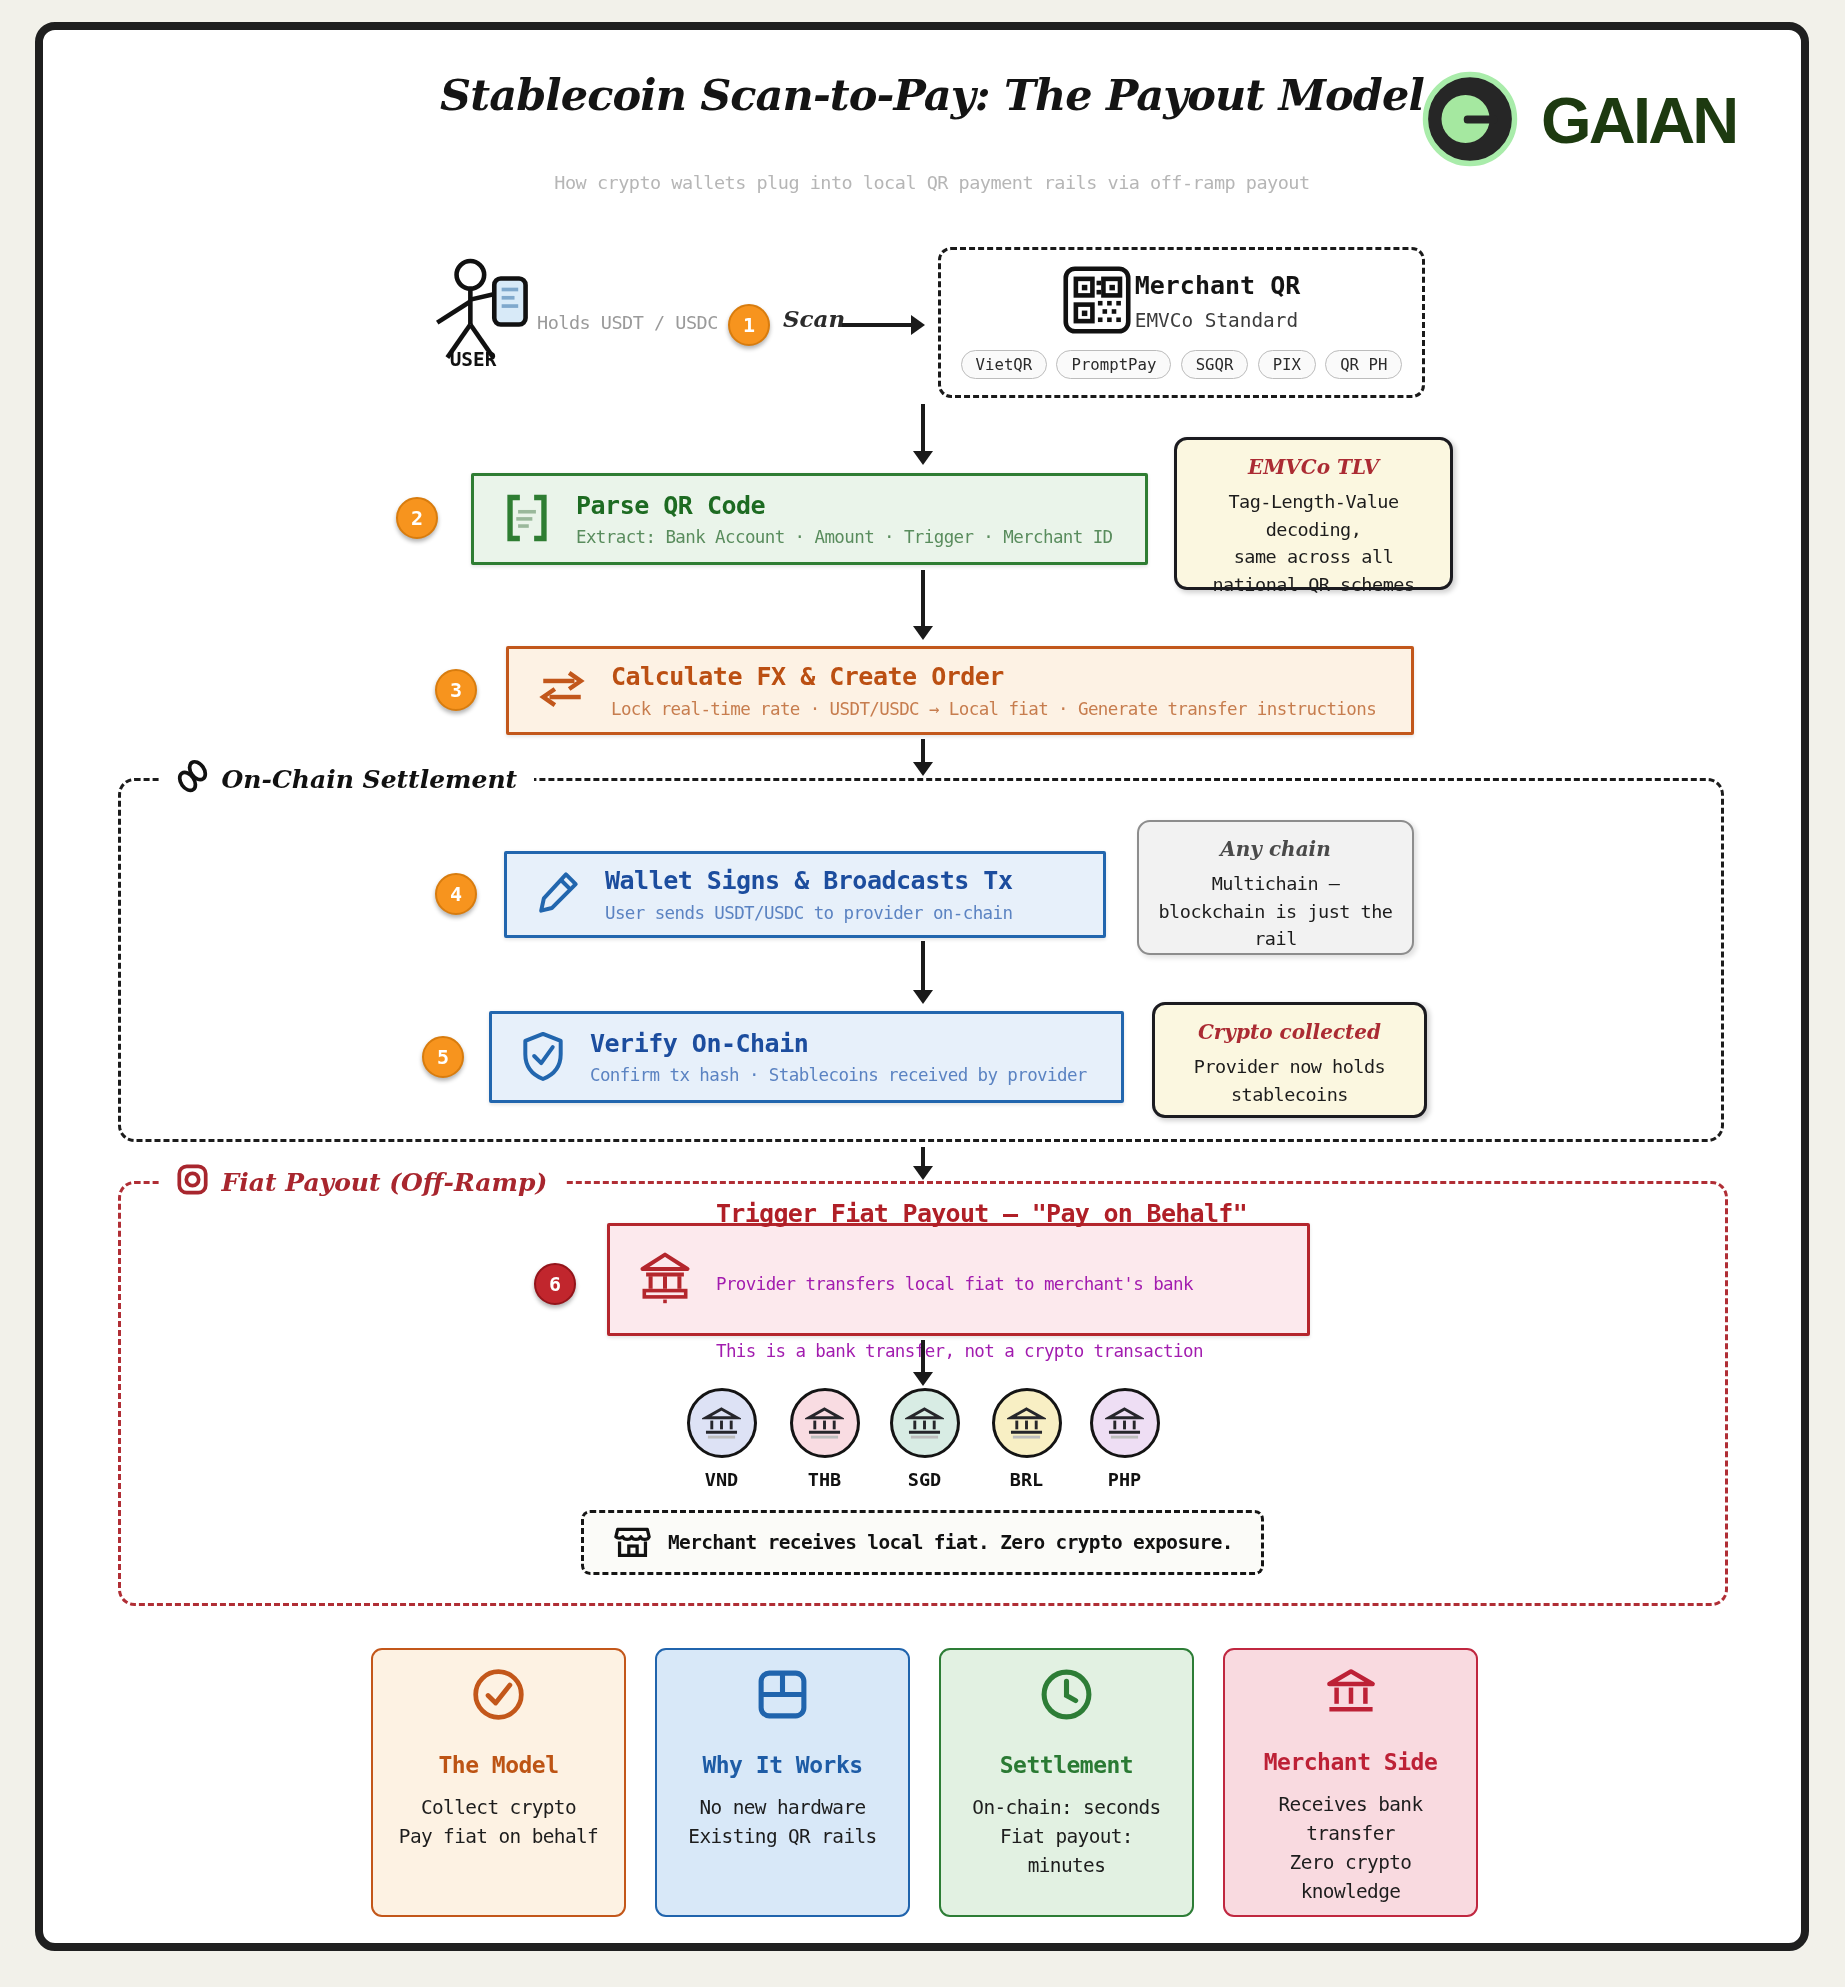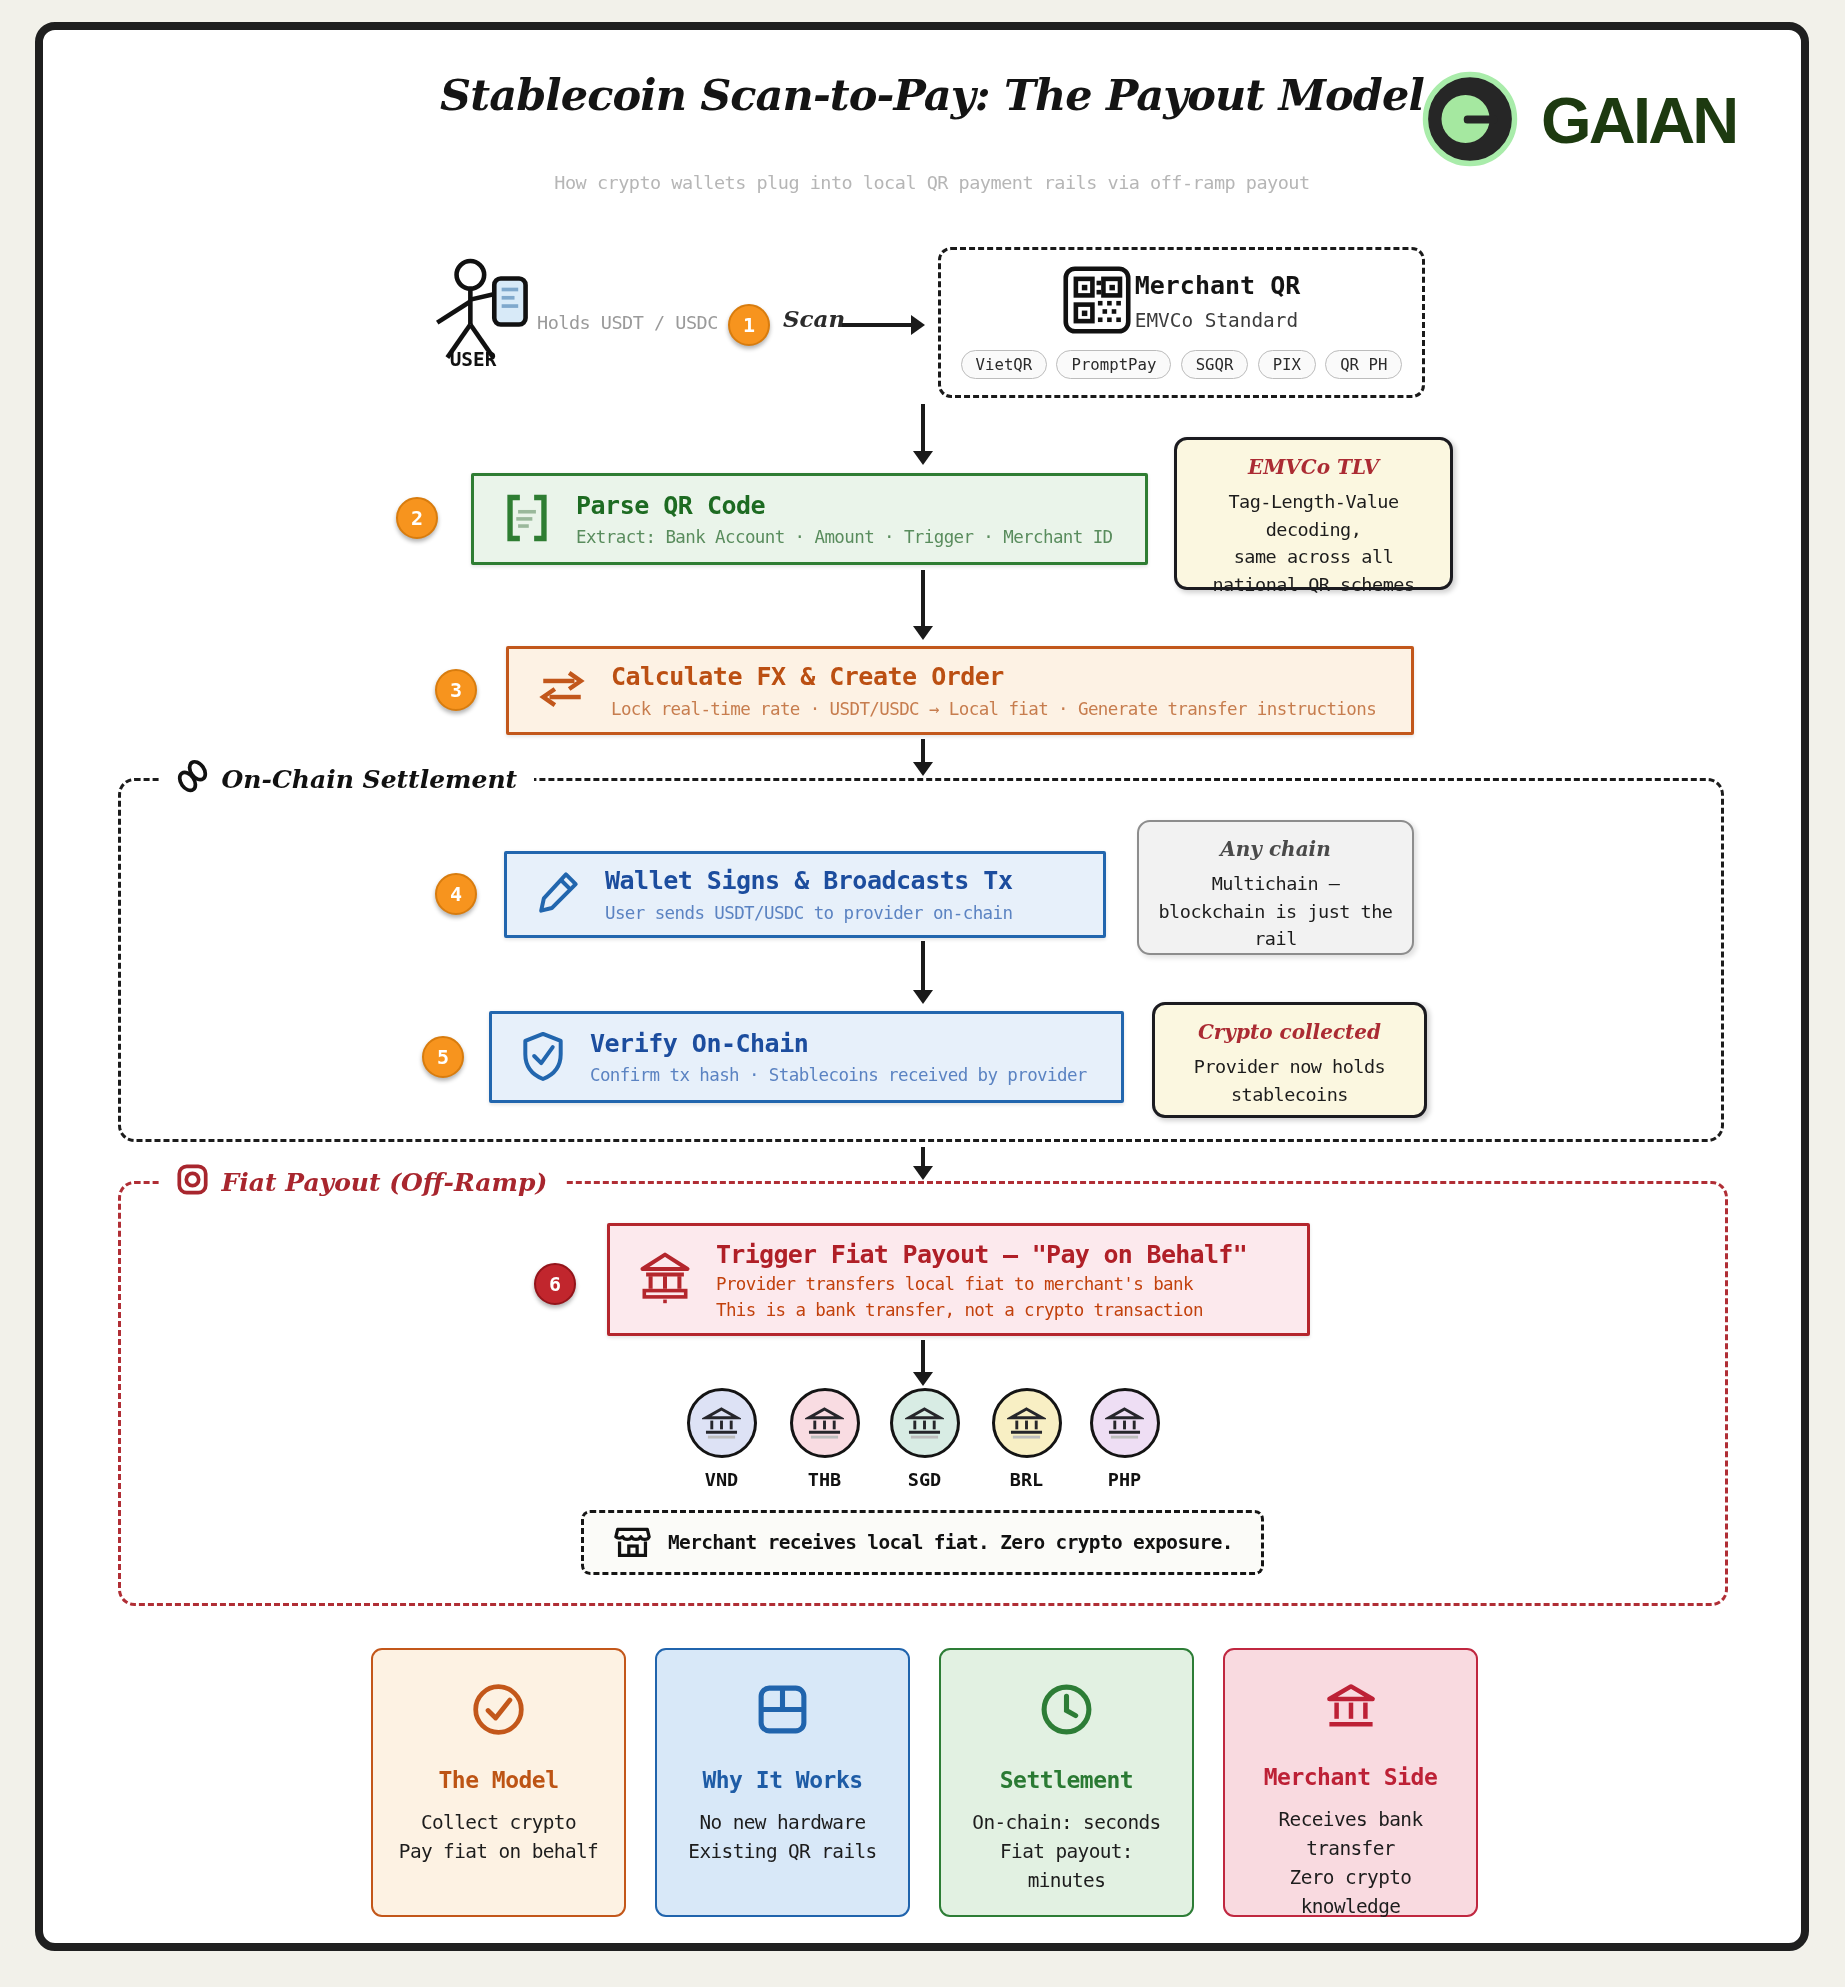--- a/index.html
+++ b/index.html
@@ -21,21 +21,21 @@
   .ttl { font-weight:700; font-size:25px; letter-spacing:-0.5px; }
   .sub { font-size:17.5px; letter-spacing:-0.6px; }
 
   .box-green  { background:#eaf4ea; border:3.7px solid #2f7d33; }
   .box-green .ttl { color:#1d6b22; } .box-green .sub { color:#598c5d; }
   .box-orange { background:#fdf2e4; border:3.7px solid #c2571b; }
   .box-orange .ttl { color:#bb4f12; } .box-orange .sub { color:#c77d4e; }
   .box-blue   { background:#e7f0fa; border:3.7px solid #2266ae; }
   .box-blue .ttl { color:#1c4d9e; } .box-blue .sub { color:#5b83c2; }
   .box-pink   { background:#fce9ed; border:3.7px solid #b4262d; }
-  .box-pink .ttl { color:#b01f27; } .box-pink .sub { color:#c2410c; }
+  .box-pink .ttl { color:#b01f27; } .box-pink .sub { color:#a21caf;margin-top:41px; }
 
   .num { position:absolute; width:42px; height:42px; border-radius:50%; background:#f7941e; border:2.8px solid #d87c0e; color:#fff; font-weight:700; font-size:20px; display:flex; align-items:center; justify-content:center; box-shadow:0 2.8px 4.6px rgba(0,0,0,.30); z-index:5; }
   .num.red { background:#c1262d; border-color:#94141a; }
 
   .note { position:absolute; text-align:center; border-radius:13px; padding:14.8px 9.2px; box-shadow:2.8px 2.8px 5.5px rgba(0,0,0,.18); }
   .note-yellow { background:#fbf7e0; border:3.7px solid #1b1b20; }
   .note-gray   { background:#f2f2f2; border:2.8px solid #8d8d8d; box-shadow:2.8px 2.8px 5.5px rgba(0,0,0,.12); }
   .nttl { font-size:20px; margin-bottom:9.2px; }
   .nttl.red { color:#ab2b33; }
   .nttl.gray { color:#4a4a4a; }
@@ -61,21 +61,21 @@
   .holds { position:absolute; left:537px; top:312px; font-size:18.5px; color:#9a9a9a; letter-spacing:-0.5px; }
   .scan-lbl { position:absolute; left:783px; top:305px; font-size:23px; color:#2b2b2b; }
   .user-lbl { position:absolute; left:413px; top:348px; width:120px; text-align:center; font-weight:700; font-size:19.4px; color:#111; }
 
   .cur { position:absolute; width:111px; display:flex; flex-direction:column; align-items:center; }
   .curc { width:70px; height:70px; border-radius:50%; border:3.7px solid #141414; display:flex; align-items:center; justify-content:center; }
   .curlbl { margin-top:11px; font-weight:700; font-size:18.5px; color:#111; }
 
   .merchant-note { position:absolute; left:581px; top:1510px; width:683px; height:65px; border:3.7px dashed #151515; border-radius:9.2px; background:#fbfbf8; display:flex; align-items:center; justify-content:center; gap:14.8px; font-weight:700; font-size:19.4px; letter-spacing:-0.6px; color:#111; }
 
-  .card { position:absolute; top:1648px; width:255px; height:269px; border-radius:11px; display:flex; flex-direction:column; align-items:center; padding-top:31px; text-align:center; }
+  .card { position:absolute; top:1648px; width:255px; height:269px; border-radius:11px; display:flex; flex-direction:column; align-items:center; padding-top:16px; text-align:center; }
   .cttl { font-weight:700; font-size:23px; margin-top:26px; letter-spacing:-0.5px; }
   .cbody { font-size:19.4px; line-height:1.5; margin-top:14.8px; white-space:pre-line; color:#1d1d1d; letter-spacing:-0.6px; }
   .card1 { left:371px;  background:#fdf2e3; border:2.8px solid #c3571a; } .card1 .cttl{color:#bd5414;}
   .card2 { left:655px;  background:#d8e8f8; border:2.8px solid #2064ad; } .card2 .cttl{color:#1e5ca6;}
   .card3 { left:939px; background:#e2f1e2; border:2.8px solid #2d7d36; } .card3 .cttl{color:#2a7a33;}
   .card4 { left:1223px; background:#f9dae0; border:2.8px solid #c02740; } .card4 .cttl{color:#bd2136;}
 </style>
 </head>
 <body>
 

